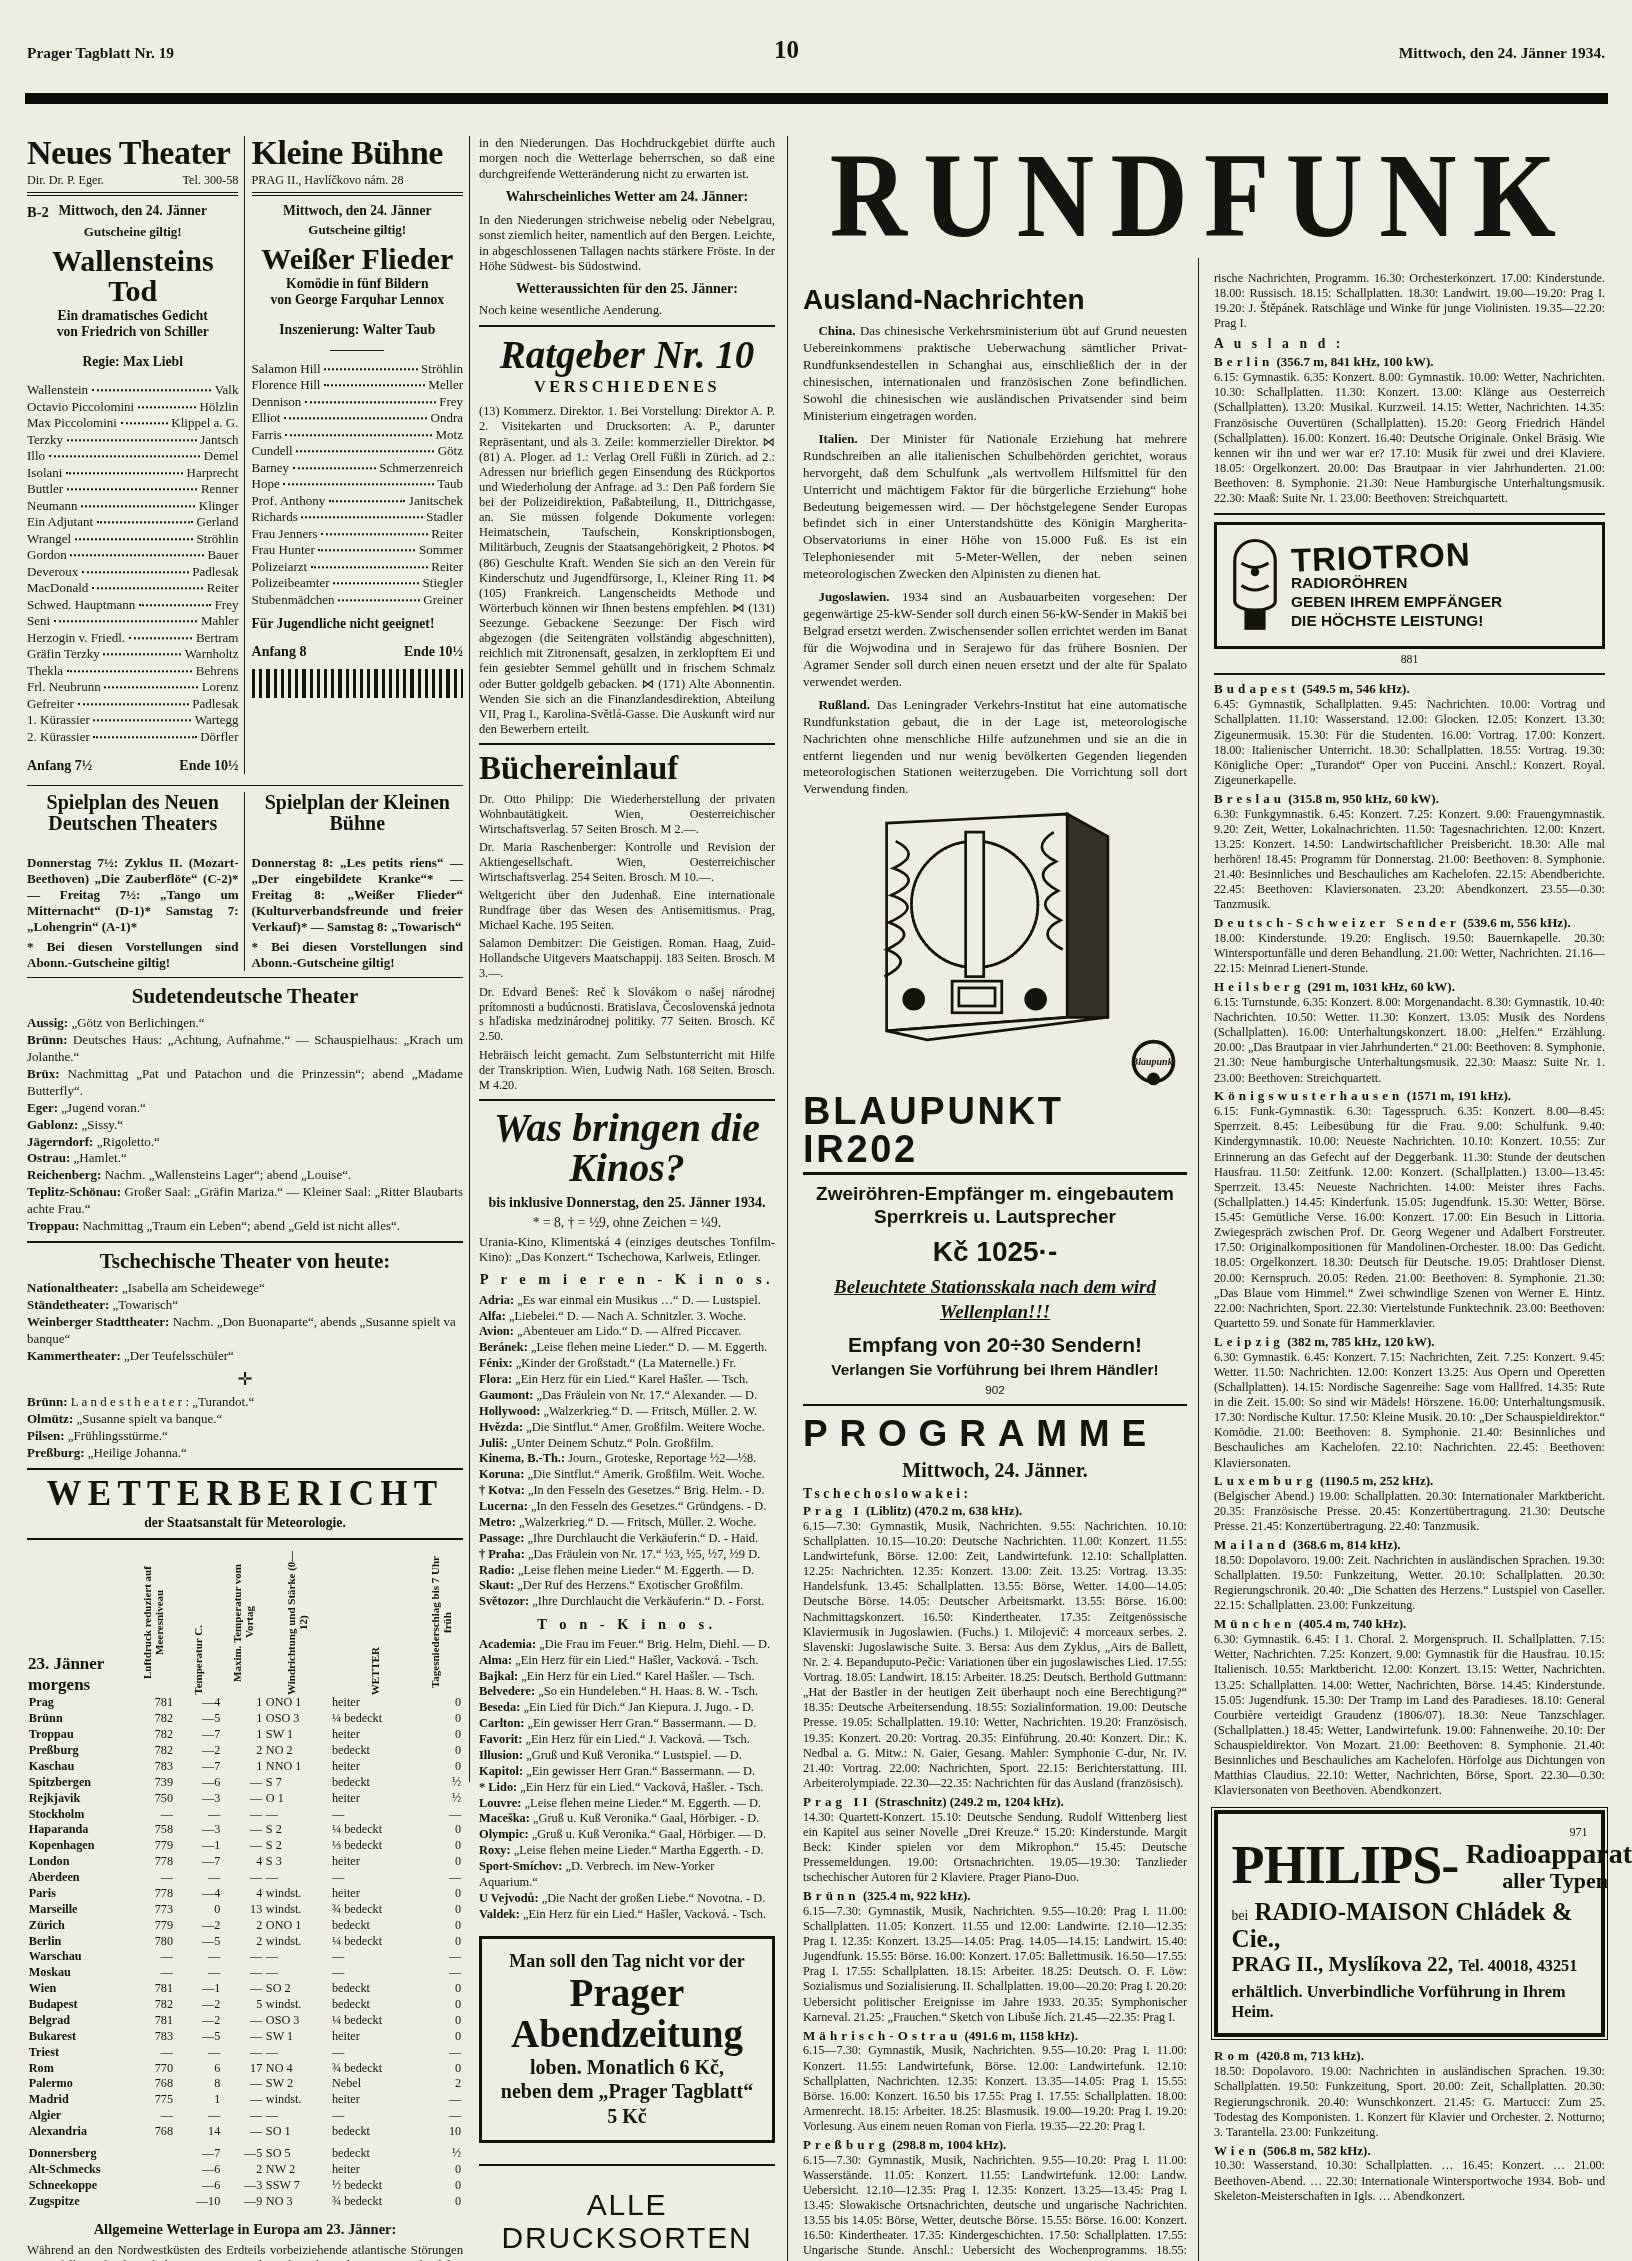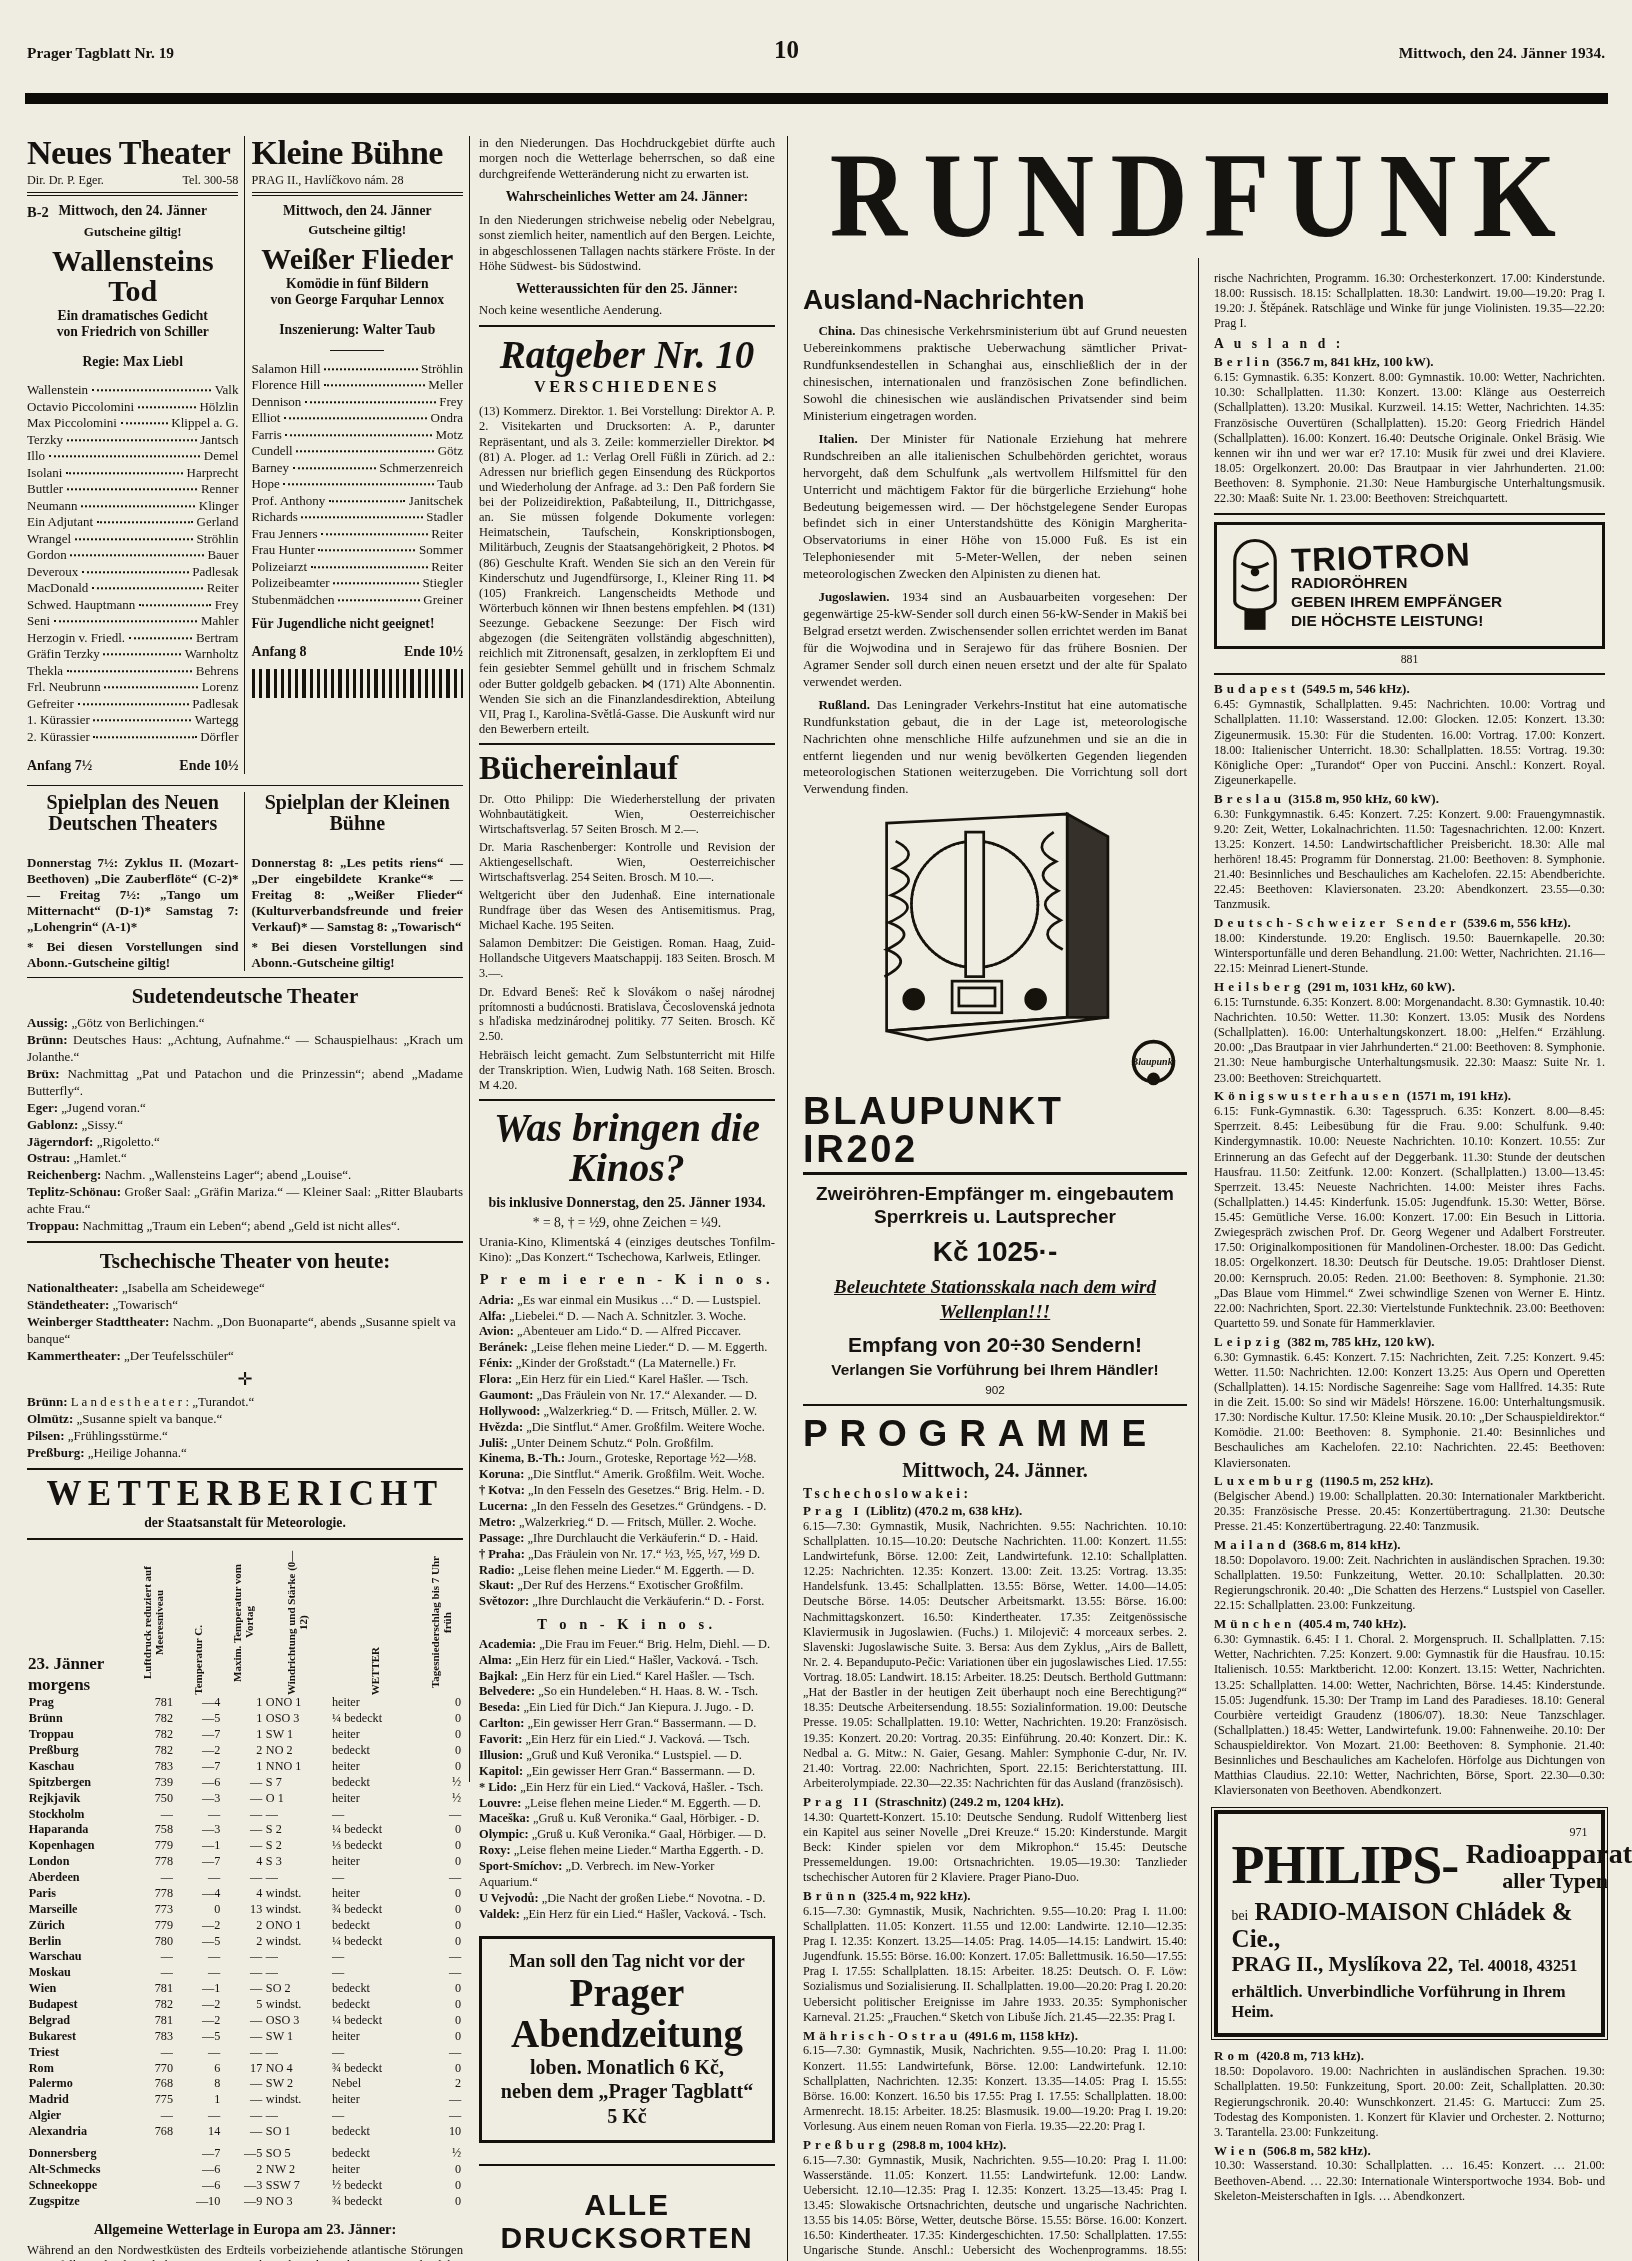--- a/index.html
+++ b/index.html
@@ -58,21 +58,21 @@
   .ki-leg{font-size:13.6px;text-align:center;margin:3.6px 0;}
   .ki-sec{font-size:14.5px;font-weight:bold;text-align:center;letter-spacing:4.5px;margin:5.4px 0 3.6px;}
   .ki-row{font-size:12.4px;line-height:1.28;}
   .ki-row .nm{font-weight:bold;}
   
   .ad-abz{border:3.6px solid #14110c;padding:11.8px 13.6px;text-align:center;margin-top:13.6px;}
   .abz1{font-size:18px;font-weight:bold;}
   .abz2{font-size:39px;font-weight:bold;line-height:1.05;}
   .abz3{font-size:20px;font-weight:bold;}
   .ad-drk{border-top:2.7px double #14110c;border-bottom:2.7px double #14110c;padding:22.6px 9px;text-align:center;margin-top:21px;}
-  .drk1{font-size:30px;font-weight:bold;letter-spacing:1.8px;line-height:1.1;text-align:center;}
+  .drk1{font-size:30px;font-weight:normal;letter-spacing:1.8px;line-height:1.1;text-align:center;}
   
   .rf-head{font-size:107px;font-weight:900;letter-spacing:16.3px;line-height:1;text-align:center;transform:scaleY(1.12);transform-origin:top;}
   .an-title{font-size:28px;font-weight:bold;line-height:1;margin:6.3px 0 9px;}
   .fr{font-size:13px;line-height:1.3;}
   .fr .ld{font-weight:bold;}
   .fr p{margin:0 0 6.3px;text-indent:15.4px;}
   .station{margin-bottom:2.7px;}
   .sthead{font-size:13px;font-weight:bold;}
   .stname{letter-spacing:4.1px;}
   .sttext{font-size:12.2px;line-height:1.24;text-align:justify;}

